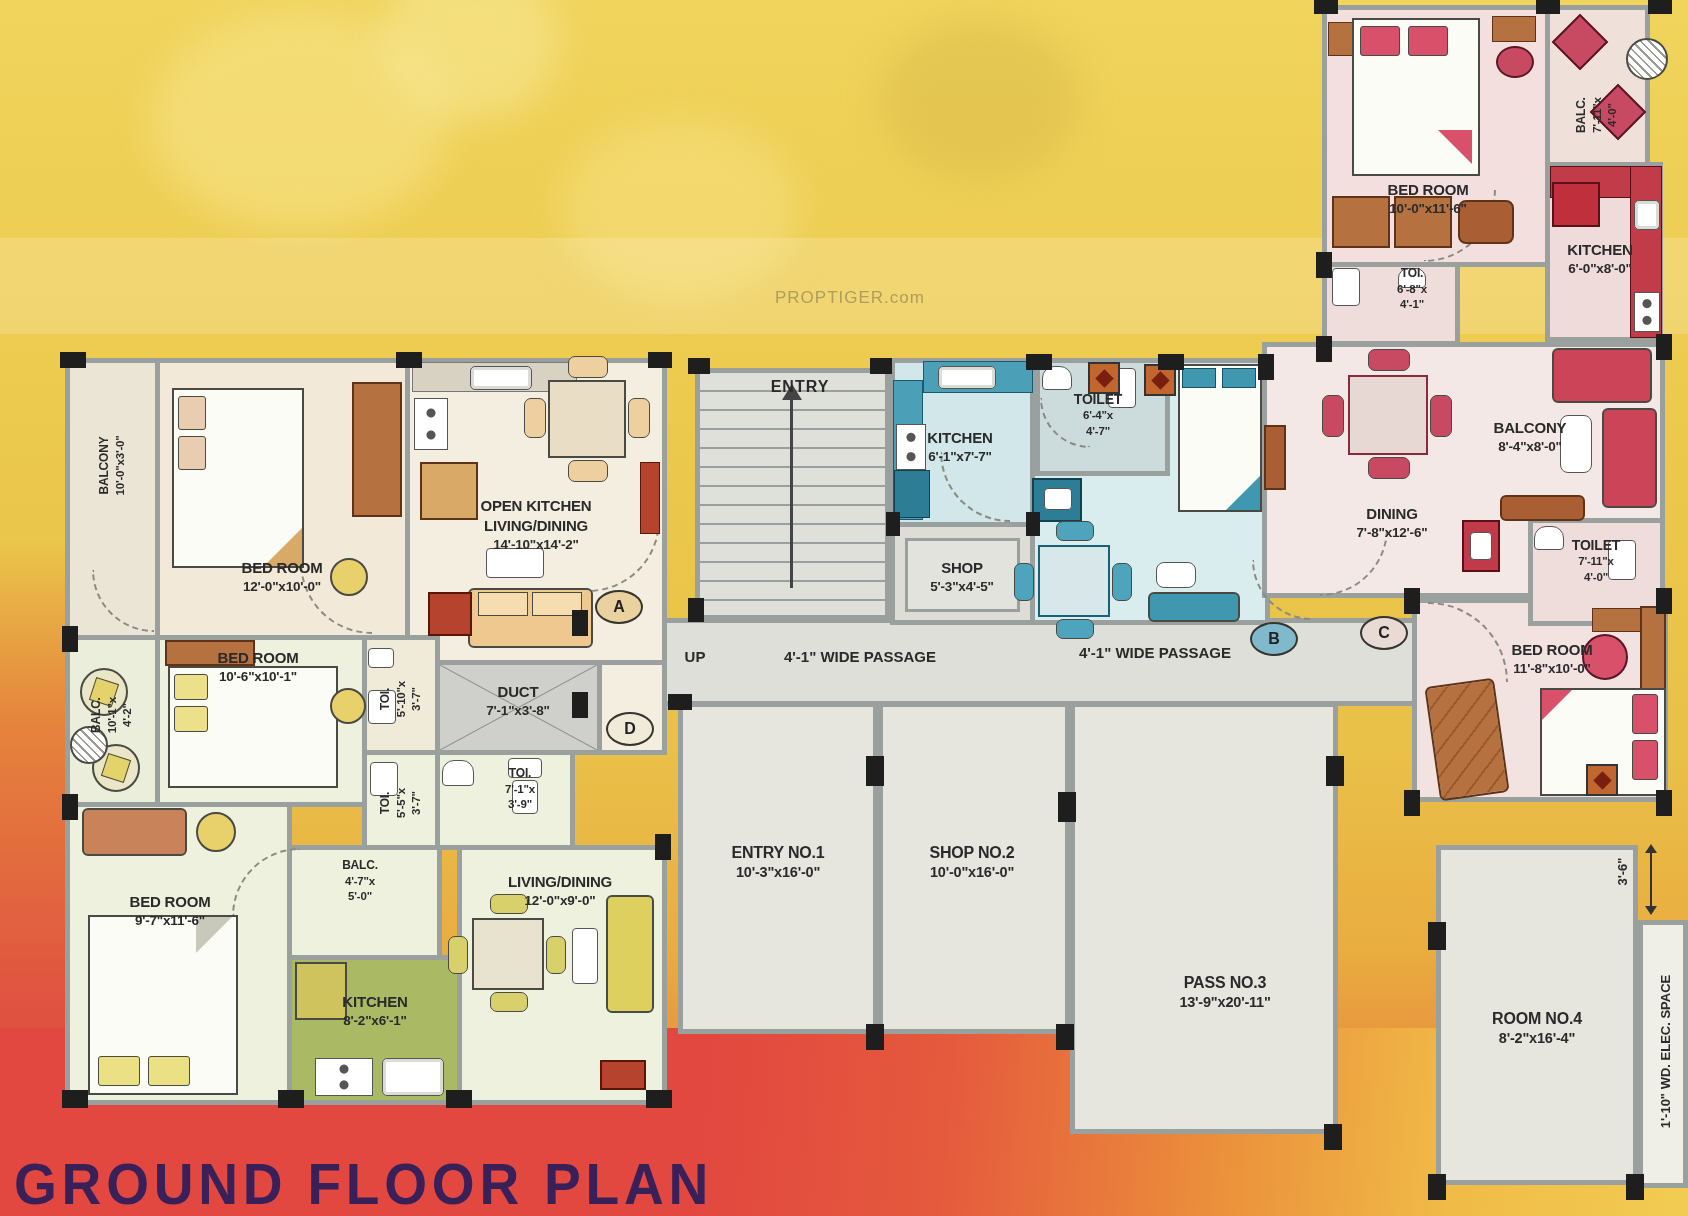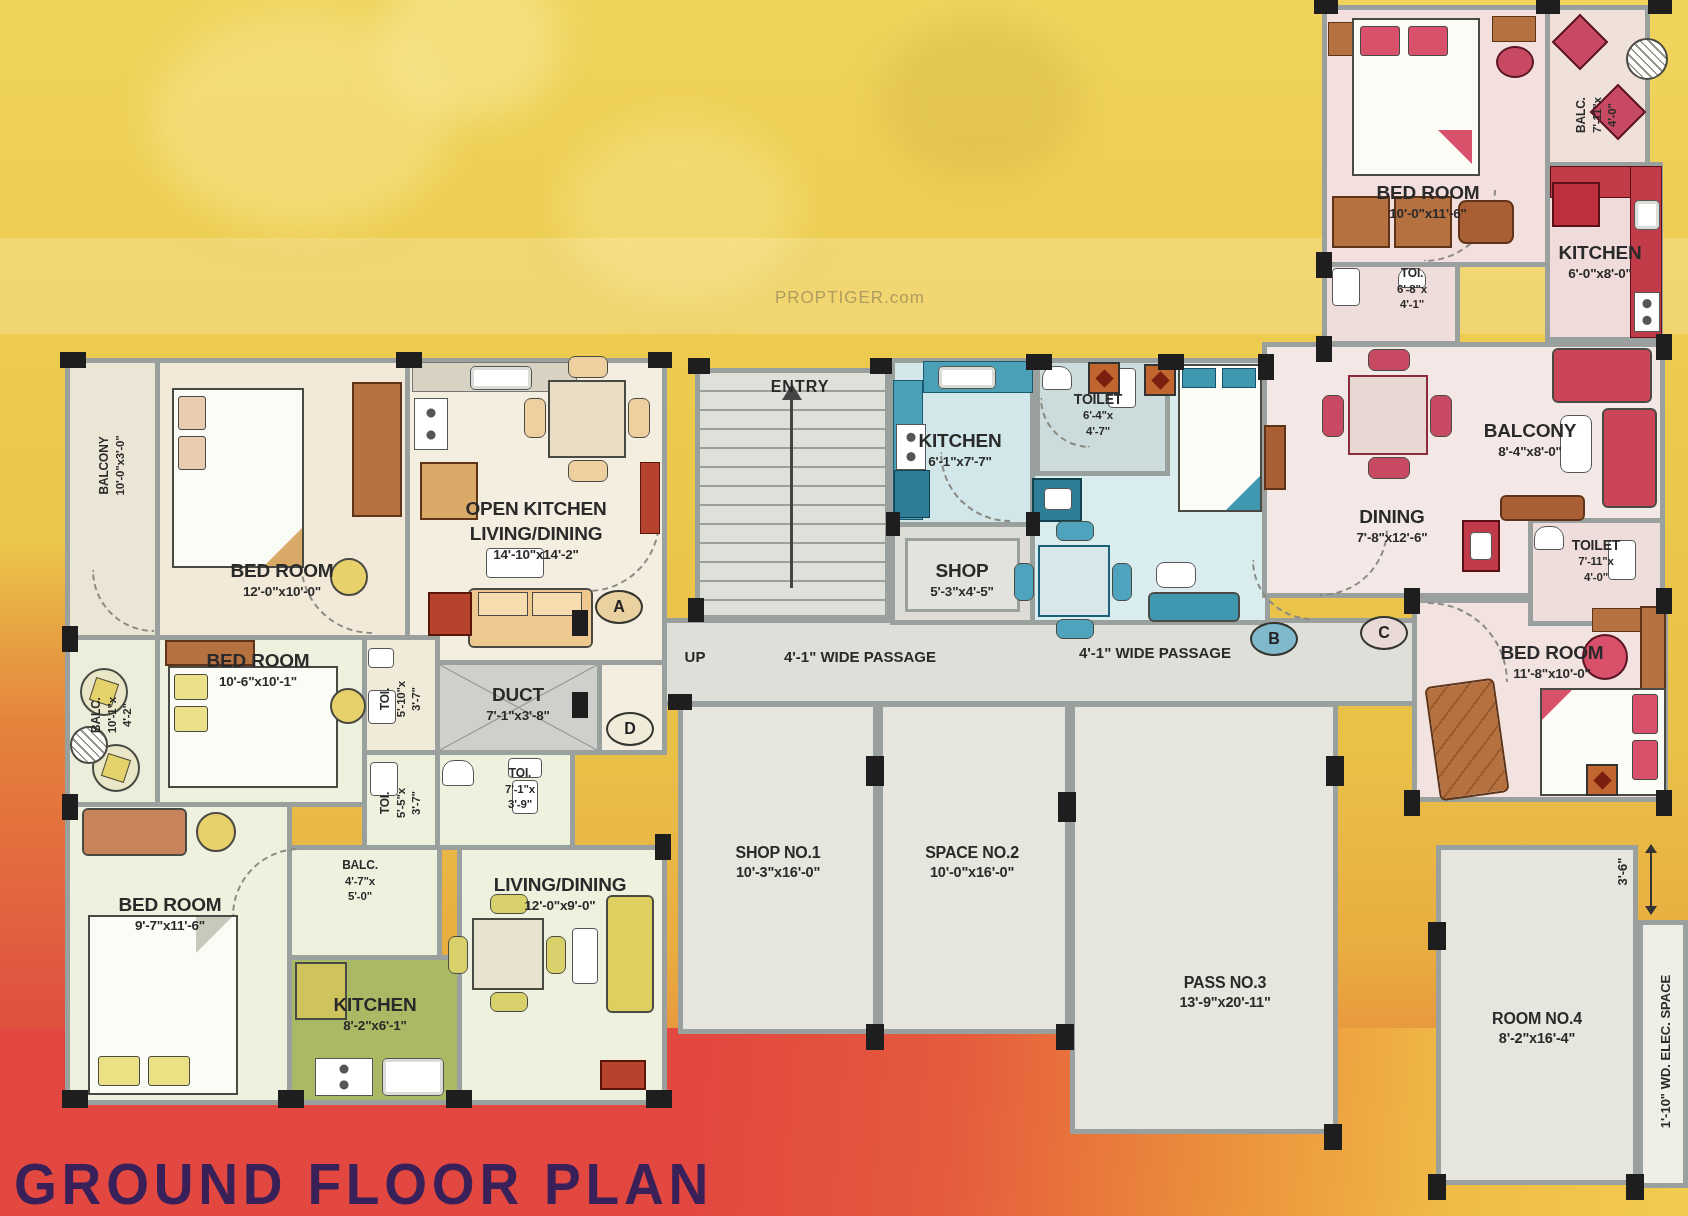--- a/index.html
+++ b/index.html
@@ -14,21 +14,21 @@
     background:linear-gradient(180deg,rgba(230,140,60,0) 0%,#e5823c 28%,#e05340 68%,#df463f 100%);}
   .bg-bottom{position:absolute;left:0;top:1028px;width:1688px;height:188px;
     background:linear-gradient(95deg,#e2483f 0%,#e2483f 42%,#e55a3d 56%,#eb8f3b 72%,#f0bb47 86%,#f2cc52 100%);}
   .title{position:absolute;left:14px;top:1150px;font-size:58px;font-weight:700;color:#3a2059;
     letter-spacing:5px;transform:scaleX(.95);transform-origin:left;white-space:nowrap;}
   .wm{position:absolute;left:775px;top:288px;font-size:17px;letter-spacing:1px;color:rgba(120,110,80,.55);}
   
   .room{position:absolute;box-sizing:border-box;border:5px solid #9aa09d;}
   .col{position:absolute;background:#1e1e1e;z-index:6;}
   .lbl{position:absolute;text-align:center;color:#2a2a2a;line-height:1.32;z-index:7;}
-  .nm{font-size:19px;font-weight:700;letter-spacing:-.2px;}
+  .nm{font-size:15px;font-weight:700;letter-spacing:-.2px;}
   .dm{font-size:13.5px;font-weight:600;letter-spacing:-.2px;}
   .sm .nm{font-size:12px}.sm .dm{font-size:11.5px}
   .vlbl{transform:rotate(-90deg);transform-origin:center;}
   .mk{position:absolute;width:44px;height:30px;border:2.5px solid #35352f;border-radius:50%;
     display:flex;align-items:center;justify-content:center;font-size:16px;font-weight:700;color:#222;z-index:8;}
   .arc{position:absolute;border:2px dashed #8b8b83;z-index:3;}
   .arc-bl{border-right:none;border-top:none;border-radius:0 0 0 100%;}
   .arc-br{border-left:none;border-top:none;border-radius:0 0 100% 0;}
   .arc-tr{border-left:none;border-bottom:none;border-radius:0 100% 0 0;}
   .arc-tl{border-right:none;border-bottom:none;border-radius:100% 0 0 0;}
@@ -221,25 +221,25 @@
 <div class="lbl sm" style="left:1536px;top:536px;width:120px;">
   <div class="nm" style="font-size:14px">TOILET</div>
   <div class="dm">7'-11"x</div>
   <div class="dm">4'-0"</div>
 </div>
 <div class="lbl" style="left:1472px;top:640px;width:160px;">
   <div class="nm">BED ROOM</div>
   <div class="dm">11'-8"x10'-0"</div>
 </div>
 <div class="lbl" style="left:698px;top:842px;width:160px;">
-  <div class="nm" style="font-size:16px">SHOP NO.1</div>
+  <div class="nm" style="font-size:16px">ENTRY NO.1</div>
   <div class="dm" style="font-size:14.5px">10'-3"x16'-0"</div>
 </div>
 <div class="lbl" style="left:892px;top:842px;width:160px;">
-  <div class="nm" style="font-size:16px">SPACE NO.2</div>
+  <div class="nm" style="font-size:16px">SHOP NO.2</div>
   <div class="dm" style="font-size:14.5px">10'-0"x16'-0"</div>
 </div>
 <div class="lbl" style="left:1125px;top:972px;width:200px;">
   <div class="nm" style="font-size:16px">PASS NO.3</div>
   <div class="dm" style="font-size:14.5px">13'-9"x20'-11"</div>
 </div>
 <div class="lbl" style="left:1447px;top:1008px;width:180px;">
   <div class="nm" style="font-size:16px">ROOM NO.4</div>
   <div class="dm" style="font-size:14.5px">8'-2"x16'-4"</div>
 </div>

